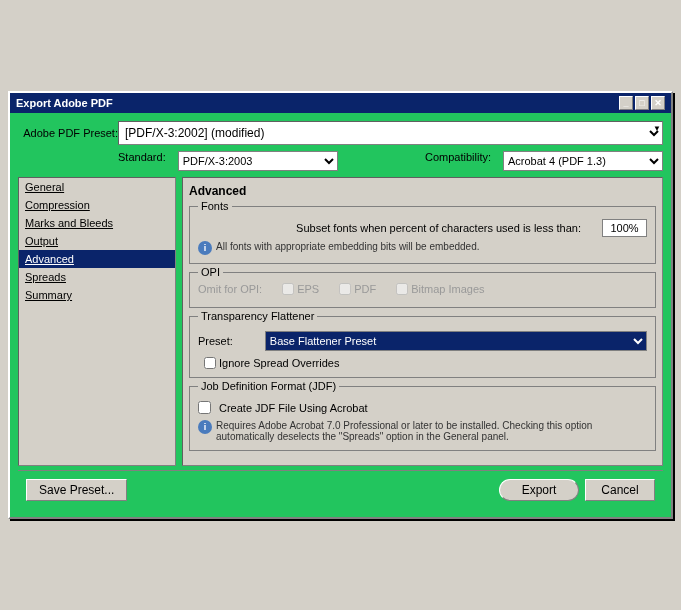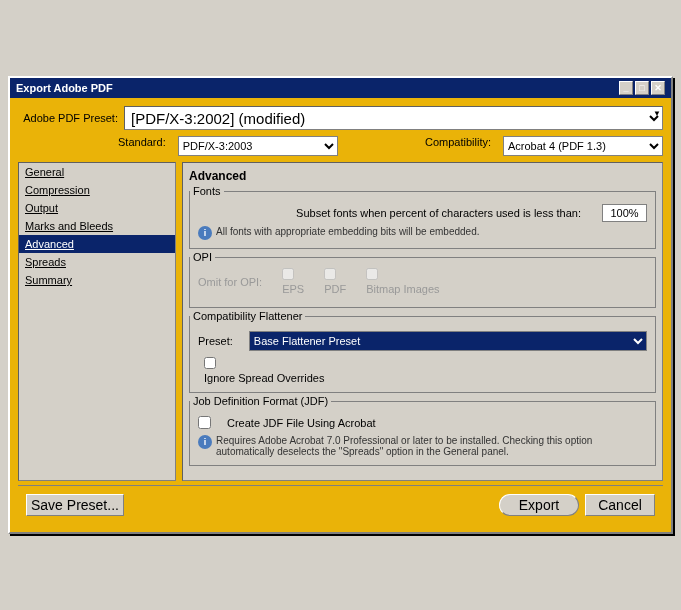--- a/index.html
+++ b/index.html
@@ -9,21 +9,21 @@
       background: #d4d0c8;
       display: flex;
       align-items: center;
       justify-content: center;
       width: 681px;
       height: 610px;
       overflow: hidden;
     }
     .dialog {
       width: 665px;
-      background: #eab308;
+      background: #22c55e;
       border: 2px solid #ffffff;
       border-bottom-color: #808080;
       border-right-color: #808080;
       box-shadow: 2px 2px 0 #000;
     }
     .title-bar {
       background: #0a246a;
       color: white;
       padding: 3px 6px;
       font-size: 11px;
@@ -53,31 +53,30 @@
       padding: 8px;
     }
     .preset-row {
       display: flex;
       align-items: center;
       margin-bottom: 6px;
     }
     .preset-label {
       width: 100px;
       text-align: right;
-      margin-right: 6px;
       font-size: 11px;
     }
     .select-wrapper {
       position: relative;
       flex: 1;
     }
     .select-wrapper select {
       width: 100%;
       height: 24px;
-      font-size: 15px;
+      font-size: 12px;
       background: white;
       border: 1px solid #808080;
       border-top-color: #606060;
       border-left-color: #606060;
       padding: 1px 2px;
     }
     .select-wrapper::after {
       content: '▼';
       position: absolute;
       right: 2px;
@@ -146,21 +145,21 @@
     }
     .group-box {
       border: 1px solid #808080;
       margin-bottom: 8px;
       padding: 6px 8px 8px;
       position: relative;
     }
     .group-box-title {
       position: absolute;
       top: -7px;
-      left: 0;
+      left: 8px;
       background: #d4d0c8;
       padding: 0 3px;
       font-size: 11px;
     }
     .fonts-row {
       display: flex;
       align-items: center;
       justify-content: flex-end;
       gap: 21px;
       margin-top: 6px;
@@ -199,73 +198,72 @@
     .opi-content {
       display: flex;
       align-items: center;
       gap: 20px;
       padding: 4px 0;
       color: #888;
     }
     .opi-label { font-size: 11px; }
     .checkbox-item {
       display: flex;
-      align-items: flex-start;
+      align-items: flex-end;
       gap: 3px;
       font-size: 11px;
-      flex-direction: column;
     }
     .checkbox-item input[type=checkbox] {
       width: 12px;
       height: 12px;
     }
     .tf-preset-row {
       display: flex;
       align-items: center;
-      gap: 0;
+      gap: 16px;
       margin-bottom: 6px;
       margin-top: 8px;
     }
     .tf-label { font-size: 11px; }
     .tf-select-wrapper {
       position: relative;
       flex: 1;
       padding-left: 16px;
     }
     .tf-select-wrapper select {
       width: 100%;
       height: 20px;
       font-size: 11px;
       background: #0a246a;
       color: white;
       border: 1px solid #808080;
     }
     .jdf-row {
       display: flex;
       align-items: center;
-      gap: 16px;
+      gap: 8px;
       margin-top: 8px;
       margin-bottom: 6px;
     }
     .bottom-bar {
       display: flex;
       justify-content: space-between;
       align-items: center;
       padding: 8px;
       border-top: 1px solid #808080;
       margin-top: 4px;
     }
     .btn {
       height: 22px;
-      font-size: 14px;
+      font-size: 12px;
       background: #d4d0c8;
       border: 1px solid #808080;
       border-top-color: #fff;
       border-left-color: #fff;
-      padding: 0 4px;
+      padding: 0 12px;
       cursor: pointer;
       min-width: 70px;
     }
     .btn-export {
       min-width: 80px;
       border-radius: 11px;
     }
     .right-btns {
       display: flex;
       gap: 6px;
@@ -318,22 +316,22 @@
           <option>Acrobat 4 (PDF 1.3)</option>
         </select>
       </div>
     </div>
 
     <div class="main-area">
 
       <div class="sidebar">
         <div class="sidebar-item">General</div>
         <div class="sidebar-item">Compression</div>
+        <div class="sidebar-item">Marks and Bleeds</div>
         <div class="sidebar-item">Output</div>
-        <div class="sidebar-item">Marks and Bleeds</div>
         <div class="sidebar-item active">Advanced</div>
         <div class="sidebar-item">Spreads</div>
         <div class="sidebar-item">Summary</div>
       </div>
 
       <div class="content-panel">
         <div class="panel-title">Advanced</div>
 
         <div class="group-box">
           <span class="group-box-title">Fonts</span>
@@ -360,21 +358,21 @@
               <span class="disabled-text">PDF</span>
             </div>
             <div class="checkbox-item">
               <input type="checkbox" disabled="" style="">
               <span class="disabled-text">Bitmap Images</span>
             </div>
           </div>
         </div>
 
         <div class="group-box">
-          <span class="group-box-title">Compatibility Flattener</span>
+          <span class="group-box-title">Transparency Flattener</span>
           <div class="tf-preset-row">
             <span class="tf-label">Preset:</span>
             <div class="tf-select-wrapper">
               <select style="background:#0a246a; color:white;">
                 <option>Base Flattener Preset</option>
               </select>
             </div>
           </div>
           <div class="checkbox-item" style="margin-left: 6px;">
             <input type="checkbox" style="">

